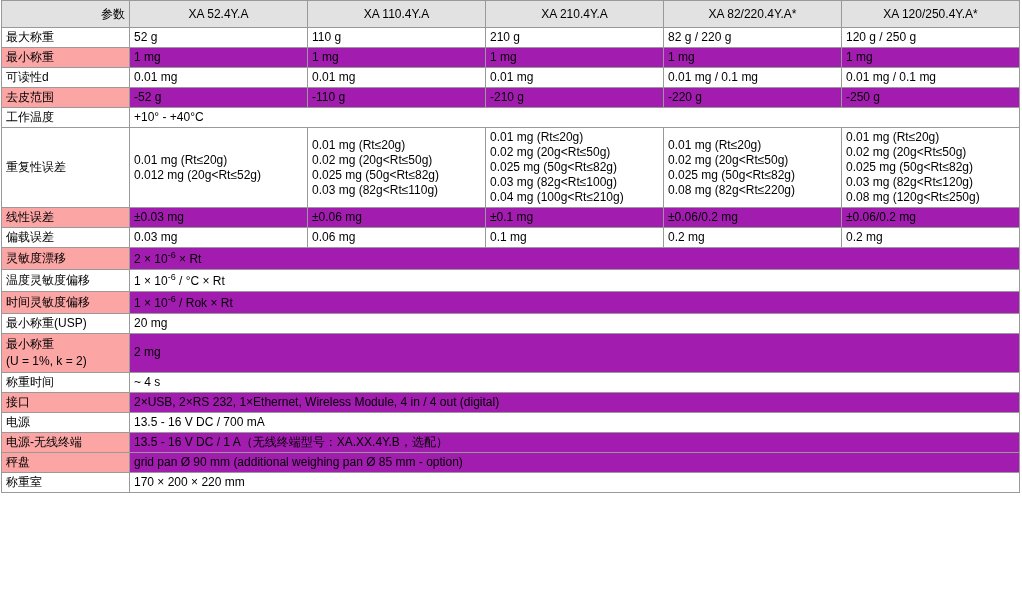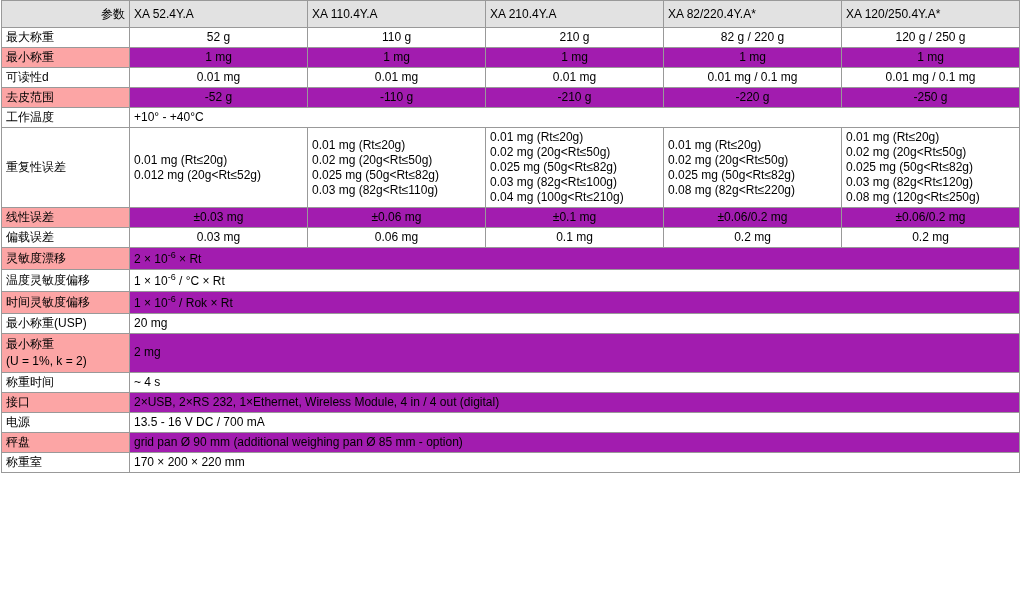--- a/index.html
+++ b/index.html
@@ -26,35 +26,34 @@
     padding: 2px 4px;
     vertical-align: middle;
     font-size: 12px;
     font-weight: normal;
     line-height: 1.25;
   }
   .col-param { width: 128px; }
   .col-model { width: 178px; }
   th.header-cell {
     background: #e2e2e2;
-    text-align: left;
+    text-align: center;
     font-weight: bold;
     height: 22px;
   }
   th.header-cell.param-head {
     text-align: right;
     padding-left: 4px;
   }
   td.param {
     text-align: left;
     background: #ffffff;
     padding-left: 4px;
   }
   td.val {
-    text-align: center;
   }
   td.val.shaded {
     background: #a21caf;
   }
   td.param.shaded {
     background: #fca5a5;
   }
   td.multi {
     text-align: left;
     vertical-align: top;
@@ -192,20 +191,24 @@
       </tr>
       <tr>
         <td class="param shaded">接口</td>
         <td colspan="5" class="val span-all shaded">2×USB, 2×RS 232, 1×Ethernet, Wireless Module, 4 in / 4 out (digital)</td>
       </tr>
       <tr>
         <td class="param">电源</td>
         <td colspan="5" class="val span-all">13.5 - 16 V DC / 700 mA</td>
       </tr>
       <tr>
+        <td class="param shaded">电源-无线终端</td>
+        <td colspan="5" class="val span-all shaded">13.5 - 16 V DC / 1 A（无线终端型号：XA.XX.4Y.B，选配）</td>
+      </tr>
+      <tr>
         <td class="param shaded">秤盘</td>
         <td colspan="5" class="val span-all shaded">grid pan Ø 90 mm (additional weighing pan Ø 85 mm - option)</td>
       </tr>
       <tr>
         <td class="param">称重室</td>
         <td colspan="5" class="val span-all">170 × 200 × 220 mm</td>
       </tr>
     </tbody>
 </table>
 

